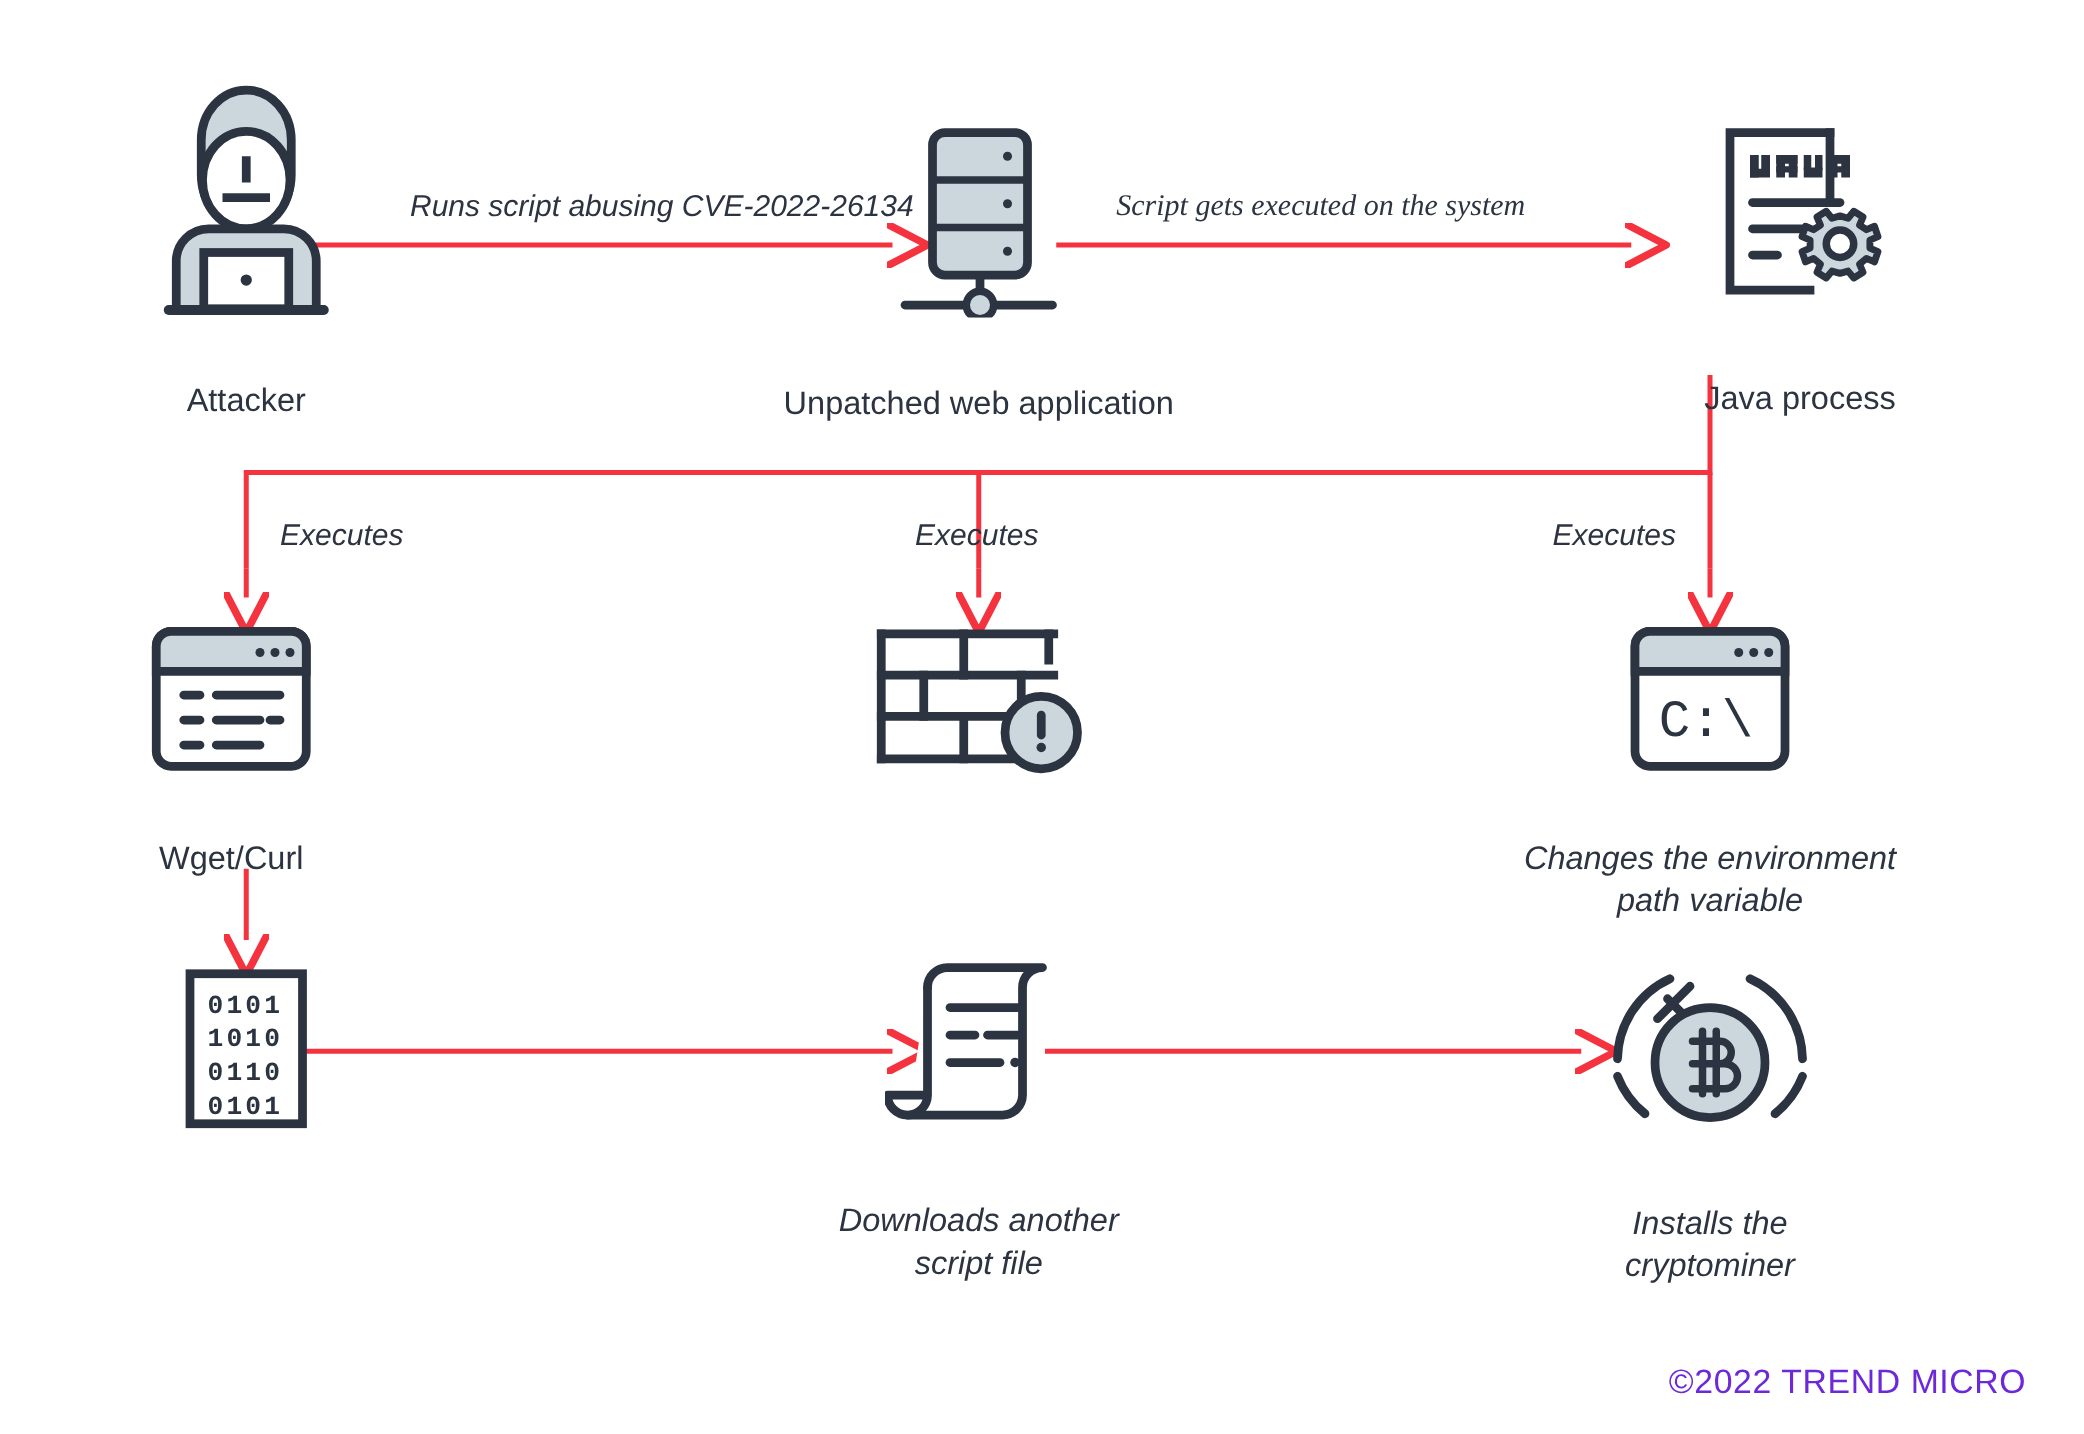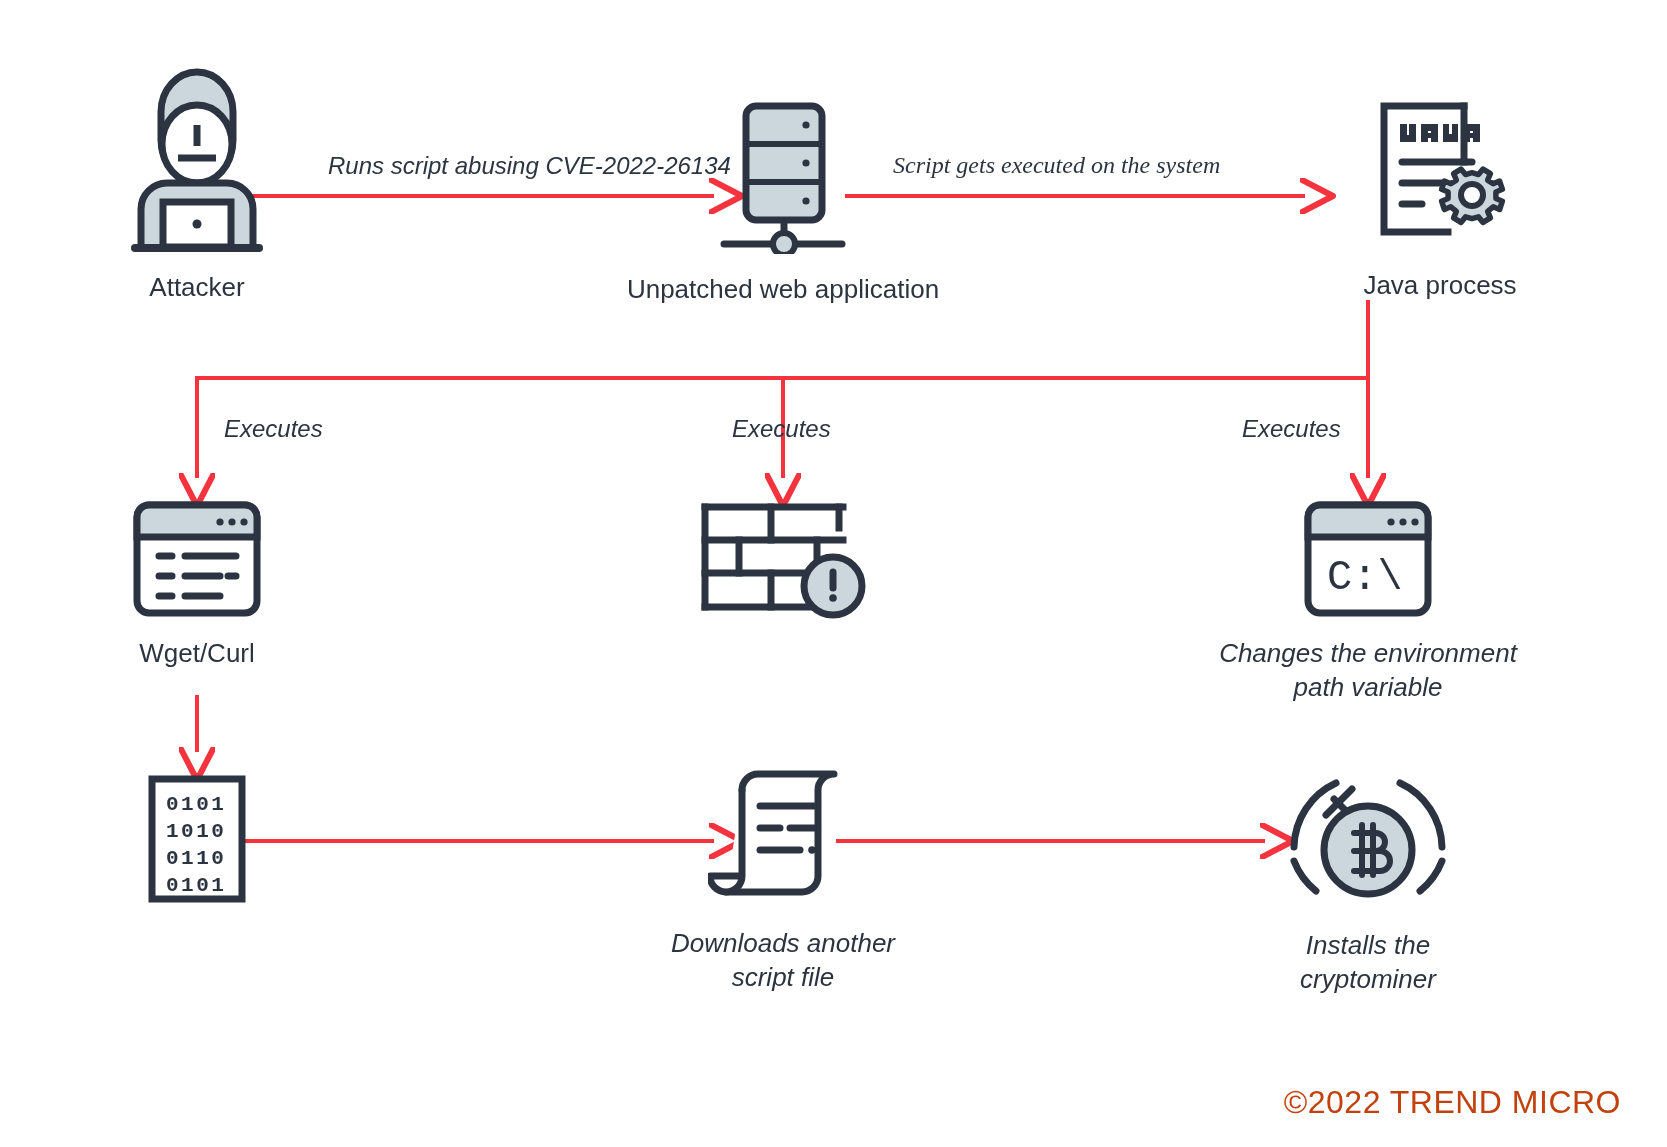--- a/index.html
+++ b/index.html
@@ -7,21 +7,21 @@
     width:1667px;height:1147px;
     background:#ffffff;
     font-family:"Liberation Sans", sans-serif;
     color:#2b3440;
     overflow:hidden;
     position:relative;
   }
   .stage{position:absolute;inset:0;}
 
   
-  .node{position:absolute;display:flex;flex-direction:column;align-items:center;}
+  .node{position:absolute;display:flex;flex-direction:column;align-items:center;gap:32px;}
   .node .icon{display:block;}
   .label{
     margin-top:14px;
     font-size:26px;
     line-height:1.32;
     text-align:center;
     color:#2b3440;
     white-space:pre-line;
   }
   .label.italic{font-style:italic;}
@@ -35,23 +35,23 @@
     white-space:nowrap;
   }
 
   
   .wires{position:absolute;left:0;top:0;width:1667px;height:1147px;pointer-events:none;}
 
   
   .copyright{
     position:absolute;
     right:46px;bottom:26px;
-    font-size:32px;
+    font-size:27px;
     letter-spacing:.5px;
-    color:#c2410c;
+    color:#6d28d9;
   }
 </style>
 </head>
 <body>
 
 <div class="stage">
 
   <svg class="wires" viewBox="0 0 1667 1147">
     <defs>
       <marker id="ah" markerWidth="9" markerHeight="9" refX="1.2" refY="4.5" orient="auto" markerUnits="strokeWidth">
@@ -168,21 +168,21 @@
 
         <g transform="translate(112,104)">
           <path d="M0,-34 L7,-32 L12,-38 L20,-33 L17,-26 L23,-22 L30,-25 L33,-16 L26,-13 L26,-6 L33,-3 L30,6 L23,3 L17,8 L20,15 L12,20 L7,14 L0,16 L-7,14 L-12,20 L-20,15 L-17,8 L-23,3 L-30,6 L-33,-3 L-26,-6 L-26,-13 L-33,-16 L-30,-25 L-23,-22 L-17,-26 L-20,-33 L-12,-38 L-7,-32 Z" transform="scale(0.92)" fill="#ccd6dd" stroke="#2b3440" stroke-width="6" stroke-linejoin="round"></path>
           <circle cx="0" cy="-9" r="11" fill="#ffffff" stroke="#2b3440" stroke-width="6"></circle>
         </g>
       </svg>
     </span>
     <div class="label">Java process</div>
   </div>
 
-  <div class="node" style="left:92px;top:500px;width:210px;justify-content:center;">
+  <div class="node" style="left:80px;top:500px;width:210px;justify-content:center;">
     <span class="icon">
       <svg width="130" height="118" viewBox="0 0 130 118">
         <rect x="5" y="5" width="120" height="108" rx="12" fill="#ffffff" stroke="#2b3440" stroke-width="7"></rect>
         <path d="M5,17 a12,12 0 0 1 12,-12 h96 a12,12 0 0 1 12,12 v20 h-120 z" fill="#ccd6dd" stroke="#2b3440" stroke-width="7"></path>
         <circle cx="88" cy="22" r="3.6" fill="#2b3440"></circle>
         <circle cx="100" cy="22" r="3.6" fill="#2b3440"></circle>
         <circle cx="112" cy="22" r="3.6" fill="#2b3440"></circle>
         <line x1="27" y1="56" x2="40" y2="56" stroke="#2b3440" stroke-width="7" stroke-linecap="round"></line>
         <line x1="53" y1="56" x2="104" y2="56" stroke="#2b3440" stroke-width="7" stroke-linecap="round"></line>
         <line x1="27" y1="76" x2="40" y2="76" stroke="#2b3440" stroke-width="7" stroke-linecap="round"></line>

